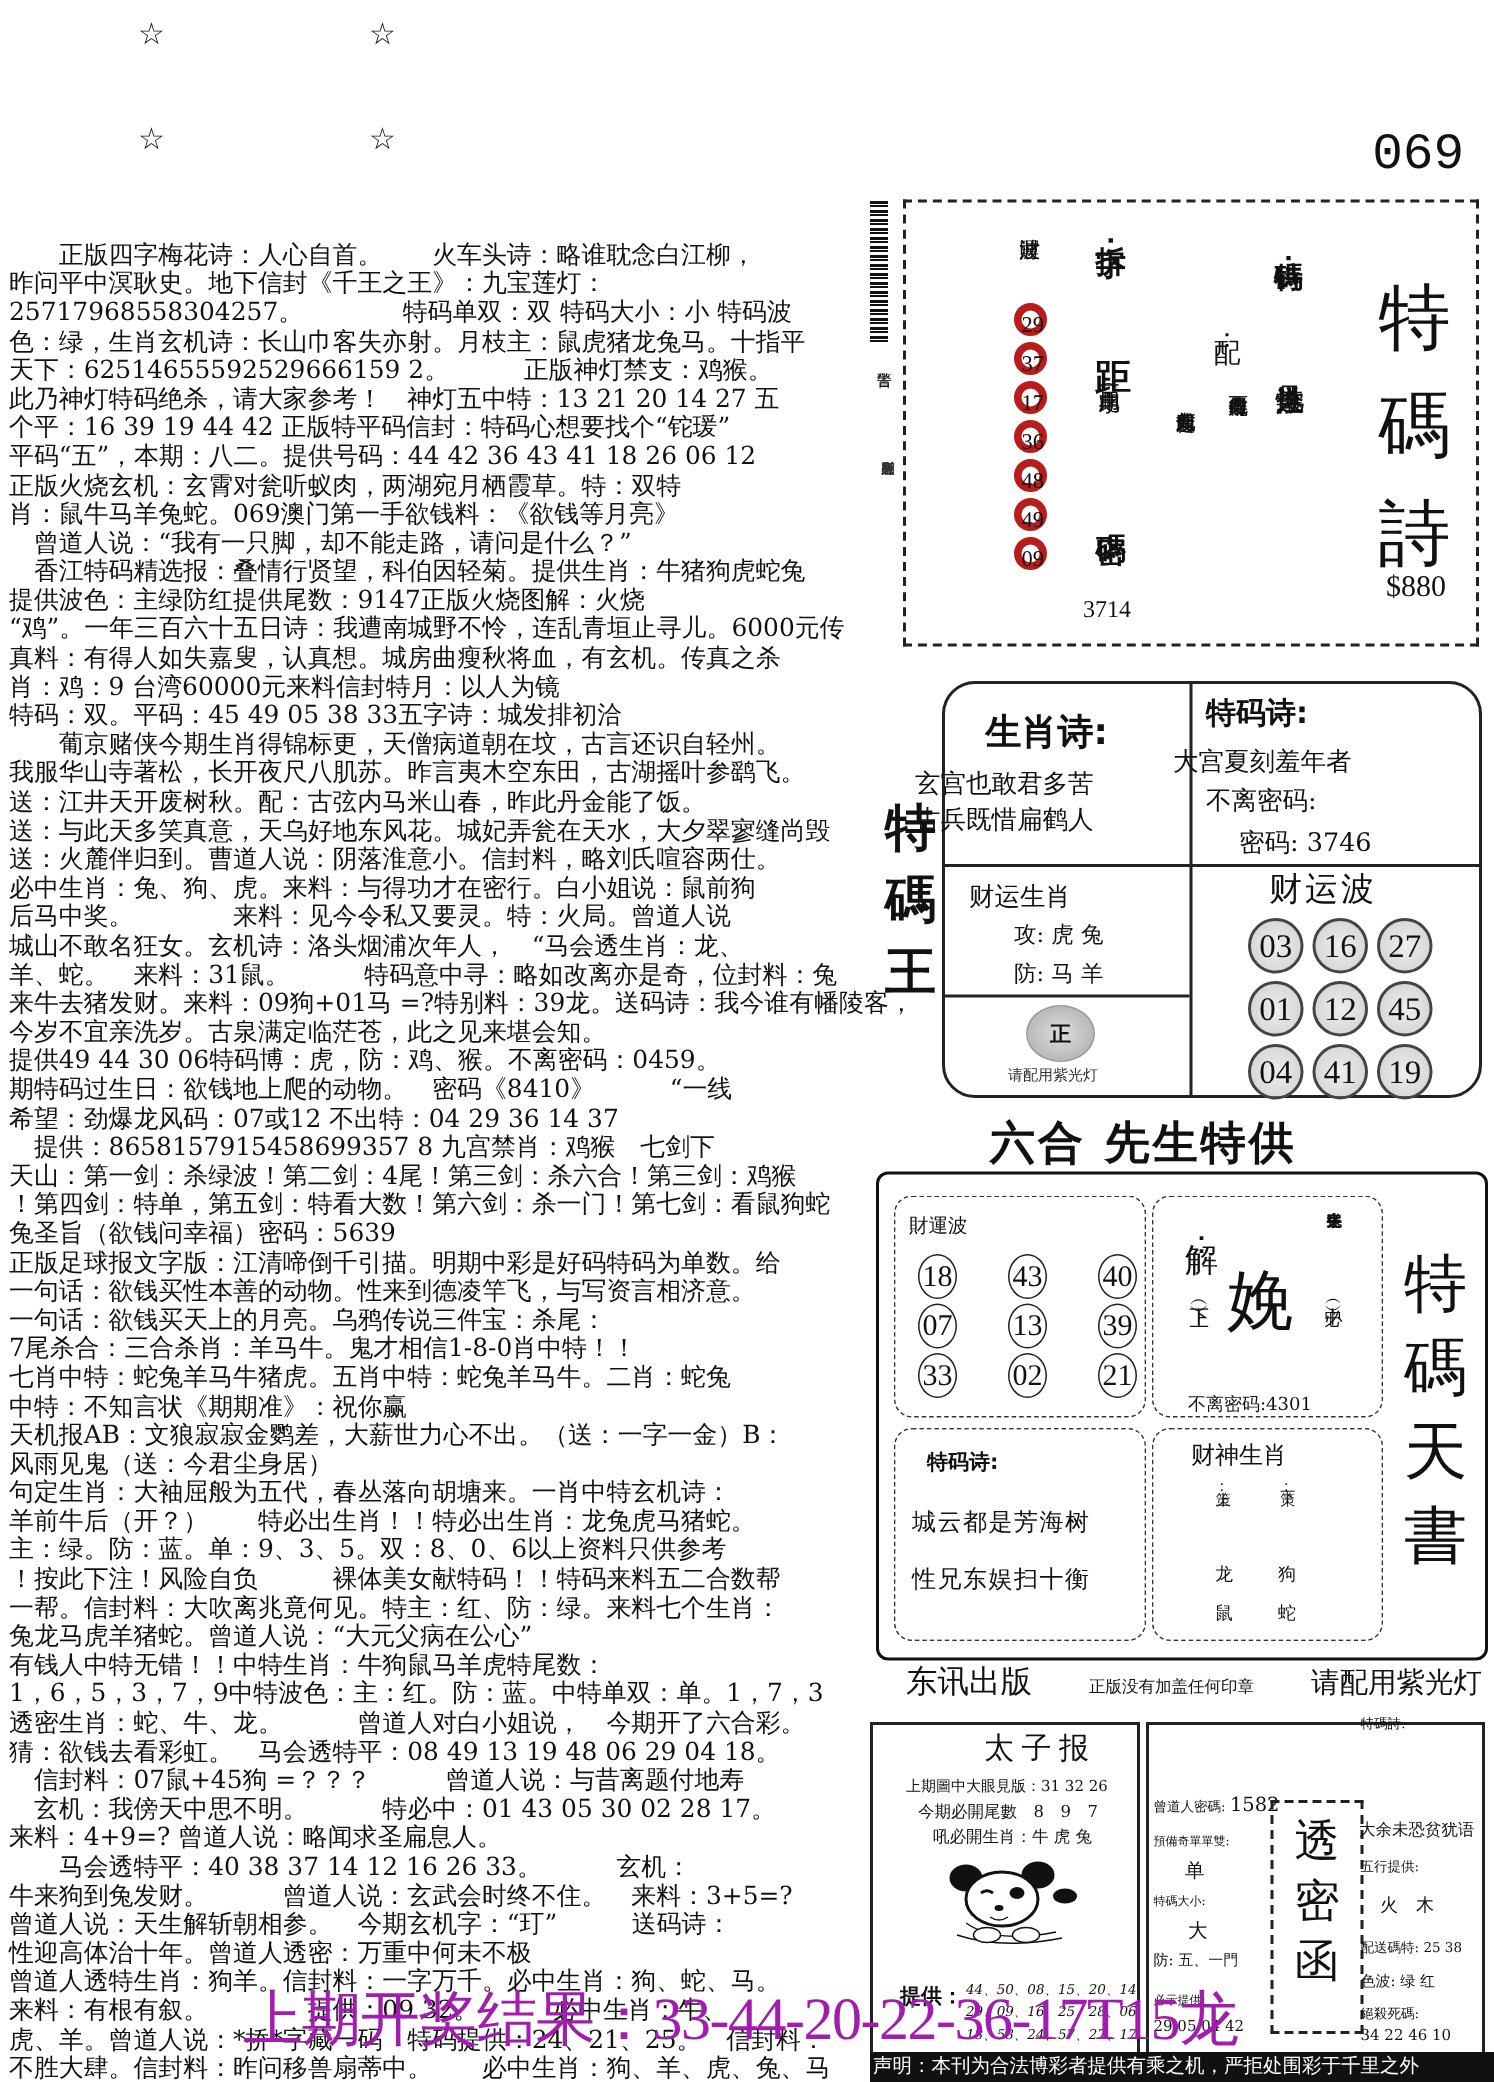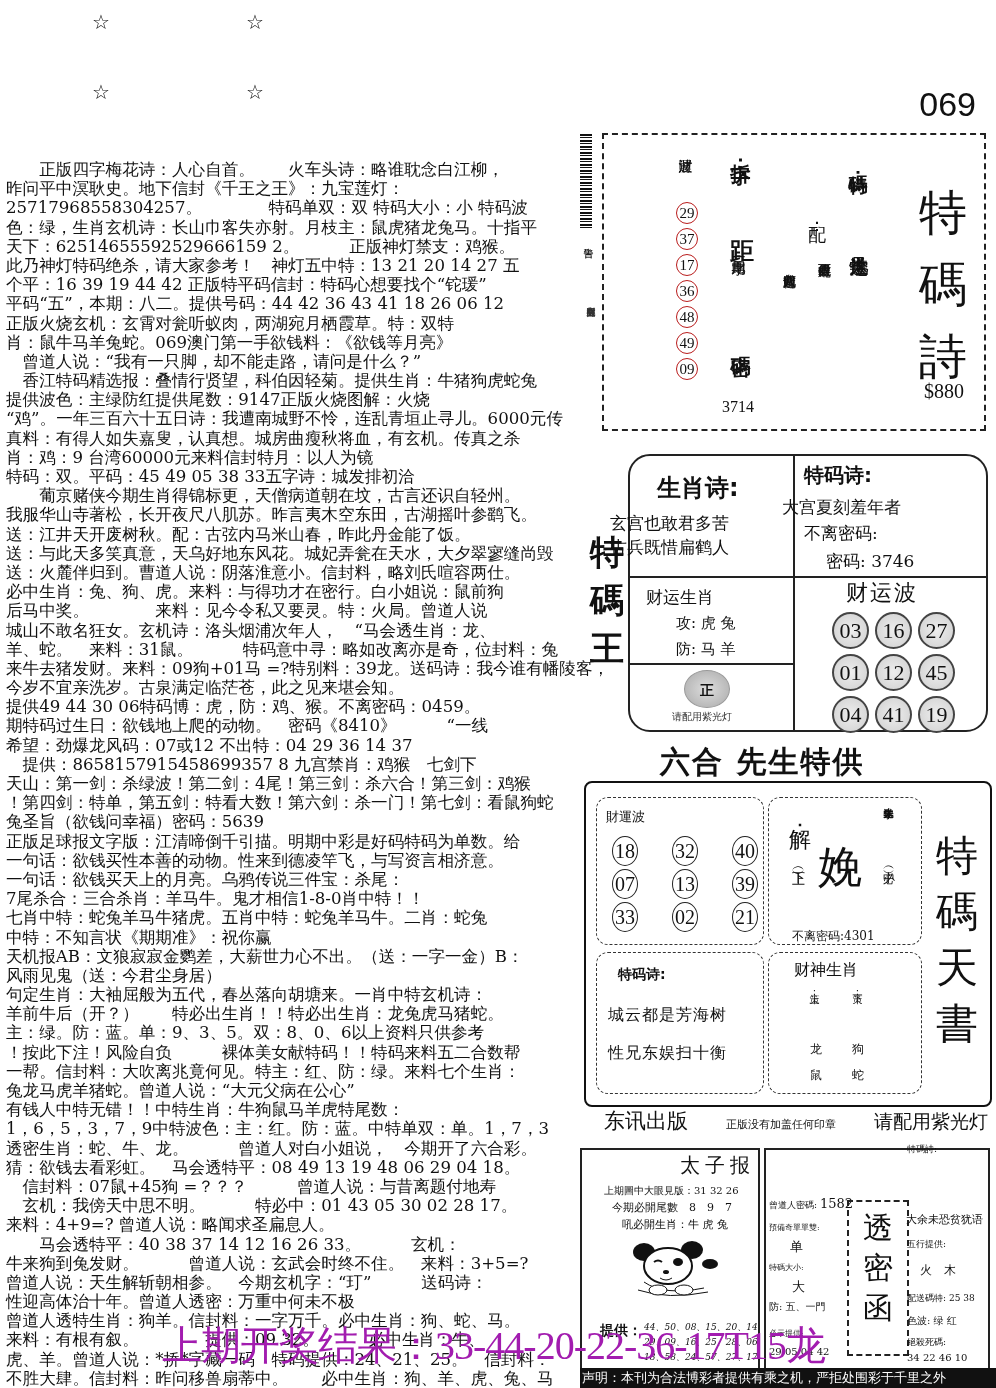--- a/index.html
+++ b/index.html
@@ -2,33 +2,33 @@
 <html><head>
 <meta charset="utf-8">
 <style>
   * { margin: 0; padding: 0; box-sizing: border-box; }
   html, body { width: 996px; height: 1388px; background: #fff; overflow: hidden; }
   body { position: relative; font-family: "DejaVu Serif", "Liberation Serif", serif; color: #111; }
 
   .title-row { position: absolute; left: 0; top: 0; width: 996px; height: 125px; }
   .title { position: absolute; left: 100px; top: 8px; font-size: 82px; letter-spacing: 44px; font-weight: bold; font-family: "DejaVu Serif", serif; line-height: 100px; }
   .star { position: absolute; font-size: 20px; line-height: 20px; font-family: "DejaVu Sans", sans-serif; }
-  .issue { position: absolute; right: 20px; top: 85px; font-size: 34px; font-family: Liberation Sans, sans-serif; }
+  .issue { position: absolute; right: 20px; top: 85px; font-size: 34px; font-family: Liberation Mono, monospace; }
 
   .article { position: absolute; left: 6px; top: 160px; width: 578px; font-size: 16.6px; line-height: 19.2px; font-family: "DejaVu Serif", serif; white-space: pre-wrap; word-break: break-all; }
   .article .ln { display: block; height: 19.2px; overflow: visible; white-space: pre; }
 
   
   .box1 { position: absolute; left: 602px; top: 133px; width: 384px; height: 298px; border: 2px dashed #222; }
   .barcode { position: absolute; left: 580px; top: 134px; width: 12px; height: 96px;
     background: repeating-linear-gradient(180deg, #111 0 2px, #fff 2px 3px, #111 3px 4px, #fff 4px 6px); }
   .side-warn { position: absolute; left: 580px; top: 240px; width: 14px; font-size: 10px; line-height: 11px; writing-mode: vertical-rl; }
   .side-copy { position: absolute; left: 582px; top: 300px; width: 14px; font-size: 9px; line-height: 10px; writing-mode: vertical-rl; color: #333; }
   .vtext { position: absolute; writing-mode: vertical-rl; text-orientation: upright; font-family: "DejaVu Sans", sans-serif; }
-  .ball { display: inline-block; width: 22px; height: 22px; border: 1px solid #b91c1c; border-radius: 50%; text-align: center; line-height: 20px; font-size: 15px; font-family: "Liberation Serif", serif; }
+  .ball { display: inline-block; width: 22px; height: 22px; border: 5px solid #b91c1c; border-radius: 50%; text-align: center; line-height: 20px; font-size: 15px; font-family: "Liberation Serif", serif; }
   .ballcol { position: absolute; left: 676px; top: 202px; width: 24px; display: flex; flex-direction: column; gap: 4px; }
 
   
   .box2 { position: absolute; left: 628px; top: 454px; width: 360px; height: 278px; border: 2px solid #222; border-radius: 22px; }
   .b2-div-v { position: absolute; left: 793px; top: 454px; width: 2px; height: 278px; background: #222; }
   .b2-div-h1 { position: absolute; left: 628px; top: 576px; width: 360px; height: 1.5px; background: #222; }
   .b2-div-h2 { position: absolute; left: 628px; top: 663px; width: 165px; height: 1.5px; background: #222; }
   .ball2 { display: inline-block; width: 37px; height: 37px; border: 2px solid #444; border-radius: 50%; background: radial-gradient(#eee, #cfcfcf); text-align: center; line-height: 33px; font-size: 22px; font-family: "Liberation Serif", serif; }
   .ballgrid2 { position: absolute; left: 832px; top: 612px; width: 124px; display: grid; grid-template-columns: repeat(3, 37px); gap: 5px 6px; }
 
@@ -135,21 +135,21 @@
 
 <div class="liuhe-title">六合 先生特供</div>
 <div class="box3"></div>
 <div class="dashbox" style="left:596px;top:797px;width:168px;height:148px;"></div>
 <div class="dashbox" style="left:768px;top:797px;width:154px;height:148px;"></div>
 <div class="dashbox" style="left:596px;top:952px;width:168px;height:142px;"></div>
 <div class="dashbox" style="left:768px;top:952px;width:154px;height:142px;"></div>
 <div class="sm" style="position:absolute;left:606px;top:808px;font-size:13px;">財運波</div>
 <div class="ballgrid3" id="ballgrid3">
     <span class="ball3">18</span>
-    <span class="ball3">32</span>
+    <span class="ball3">43</span>
     <span class="ball3">40</span>
     <span class="ball3">07</span>
     <span class="ball3">13</span>
     <span class="ball3">39</span>
     <span class="ball3">33</span>
     <span class="ball3">02</span>
     <span class="ball3">21</span>
   </div>
 <div class="vtext" style="left:788px;top:812px;font-size:22px;line-height:24px;">解：</div>
 <div class="vtext" style="left:791px;top:862px;font-size:13px;line-height:15px;">（上下）</div>
@@ -180,21 +180,21 @@
     <div>書</div>
   </div>
 
 <div class="footer-line">
   <span style="font-size:21px;">东讯出版</span>
   <span style="font-size:11px;">正版没有加盖任何印章</span>
   <span style="font-size:19px;">请配用紫光灯</span>
 </div>
 
 <div class="box4a"></div>
-<div style="position:absolute;left:680px;top:1152px;font-size:20px;letter-spacing:5px;">太子报</div>
+<div style="position:absolute;left:656px;top:1152px;font-size:20px;letter-spacing:5px;">太子报</div>
 <div style="position:absolute;left:604px;top:1184px;font-size:10px;white-space:nowrap;">
   <span>上期圖中大眼見版：</span><span>31 32 26</span>
 </div>
 <div style="position:absolute;left:612px;top:1200px;font-size:11px;white-space:nowrap;">
   <span>今期必開尾數</span>　<span>8　9　7</span>
 </div>
 <div style="position:absolute;left:622px;top:1217px;font-size:11px;white-space:nowrap;">
   <span>吼必開生肖：</span><span>牛 虎 兔</span>
 </div>
 <svg class="dog" viewBox="0 0 92 62">

